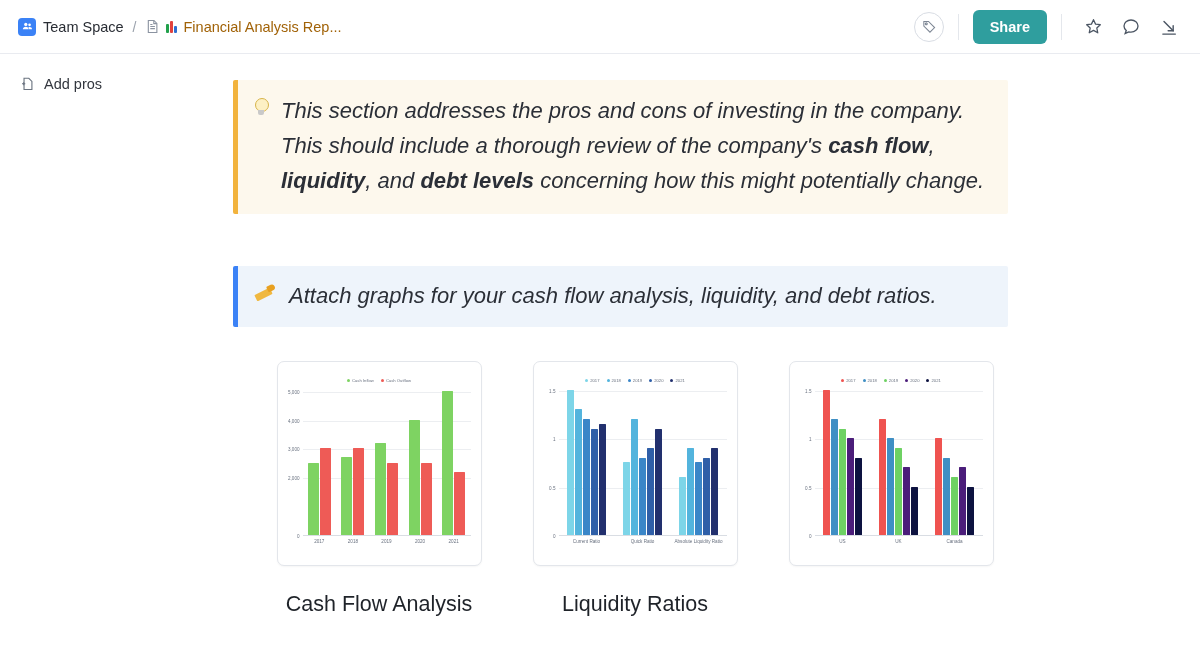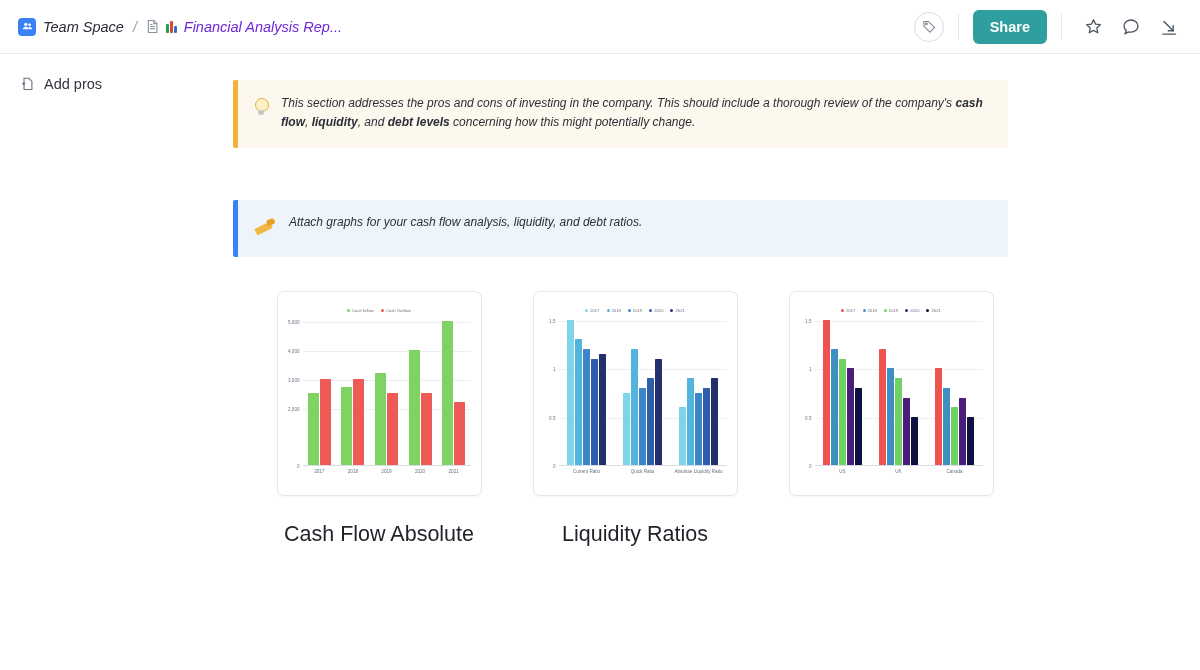--- a/index.html
+++ b/index.html
@@ -12,34 +12,34 @@
     overflow: hidden;
   }
 
   
   .topbar {
     height: 54px; width: 100%;
     border-bottom: 1px solid #e9ebf0;
     display: flex; align-items: center;
     padding: 0 14px 0 18px;
   }
-  .breadcrumb { display: flex; align-items: center; gap: 7px; font-size: 14.5px; color: #292d34; font-style: italic; }
+  .breadcrumb { display: flex; align-items: center; gap: 7px; font-size: 14.5px; color: #292d34; }
   .space-icon {
     width: 18px; height: 18px; border-radius: 4px; background: #3b82f6;
     display: inline-flex; align-items: center; justify-content: center;
     color: #fff; font-size: 11px; line-height: 1;
   }
   .crumb-sep { color: #9aa1ac; font-size: 14px; margin: 0 2px; }
   .doc-icon { color: #8b93a1; font-size: 14px; display: inline-flex; }
   .mini-chart-icon { display: inline-flex; align-items: flex-end; gap: 1px; height: 13px; }
   .mini-chart-icon i { display: block; width: 3px; border-radius: 1px; }
   .mini-chart-icon i.g { height: 9px;  background: #21a14b; }
   .mini-chart-icon i.r { height: 12px; background: #e2413c; }
   .mini-chart-icon i.b { height: 7px;  background: #2f6fd0; }
-  .crumb-title { font-size: 14.5px; color: #6d28d9; white-space: nowrap; }
+  .crumb-title { font-size: 14.5px; color: #a16207; white-space: nowrap; }
 
   .topbar-right { margin-left: auto; display: flex; align-items: center; gap: 4px; }
   .icon-btn {
     width: 34px; height: 34px; border-radius: 6px;
     display: inline-flex; align-items: center; justify-content: center;
     color: #5a6472; background: transparent; border: none; cursor: pointer;
   }
   .tag-btn {
     width: 30px; height: 30px; border-radius: 50%;
     border: 1px solid #d9dde4; display: inline-flex;
@@ -94,21 +94,21 @@
   
   .callout {
     margin-left: 8px; width: 775px;
     display: flex; gap: 13px; padding: 14px 20px 16px 16px;
     border-radius: 2px;
   }
   .callout-amber { background: #fdf8ed; border-left: 5px solid #f2b33d; margin-top: 26px; }
   .callout-blue  { background: #eef4fb; border-left: 5px solid #3b82f6; margin-top: 52px; padding: 13px 20px 13px 16px; }
   .callout-emoji { font-size: 17px; line-height: 1.55; flex: none; }
   .callout-text {
-    font-size: 12px; line-height: 1.58; font-style: italic;
+    font-size: 22px; line-height: 1.58; font-style: italic;
     color: #2b2f37; font-family: "Liberation Sans", sans-serif;
   }
   .callout-text b { font-weight: 700; font-style: italic; }
 
   .bulb {
     width: 14px; height: 20px; display: inline-block; position: relative; margin-top: 4px;
   }
   .bulb::before {
     content: ""; position: absolute; top: 0; left: 1px;
     width: 12px; height: 12px; border-radius: 50%;
@@ -308,21 +308,21 @@
               </div>
             </div>
             <div class="xlabels">
               <div class="xlabel">2017</div>
               <div class="xlabel">2018</div>
               <div class="xlabel">2019</div>
               <div class="xlabel">2020</div>
               <div class="xlabel">2021</div>
             </div>
           </div>
-          <div class="chart-title">Cash Flow Absolute</div>
+          <div class="chart-title">Cash Flow Analysis</div>
         </div>
         <div class="chart-col c2">
           <div class="chart-card">
             <div class="chart-legend">
               <span class="lg">
                 <span class="dot" style="background: rgb(125, 213, 232);"></span>
                 <span>2017</span>
               </span>
               <span class="lg">
                 <span class="dot" style="background: rgb(83, 180, 221);"></span>

